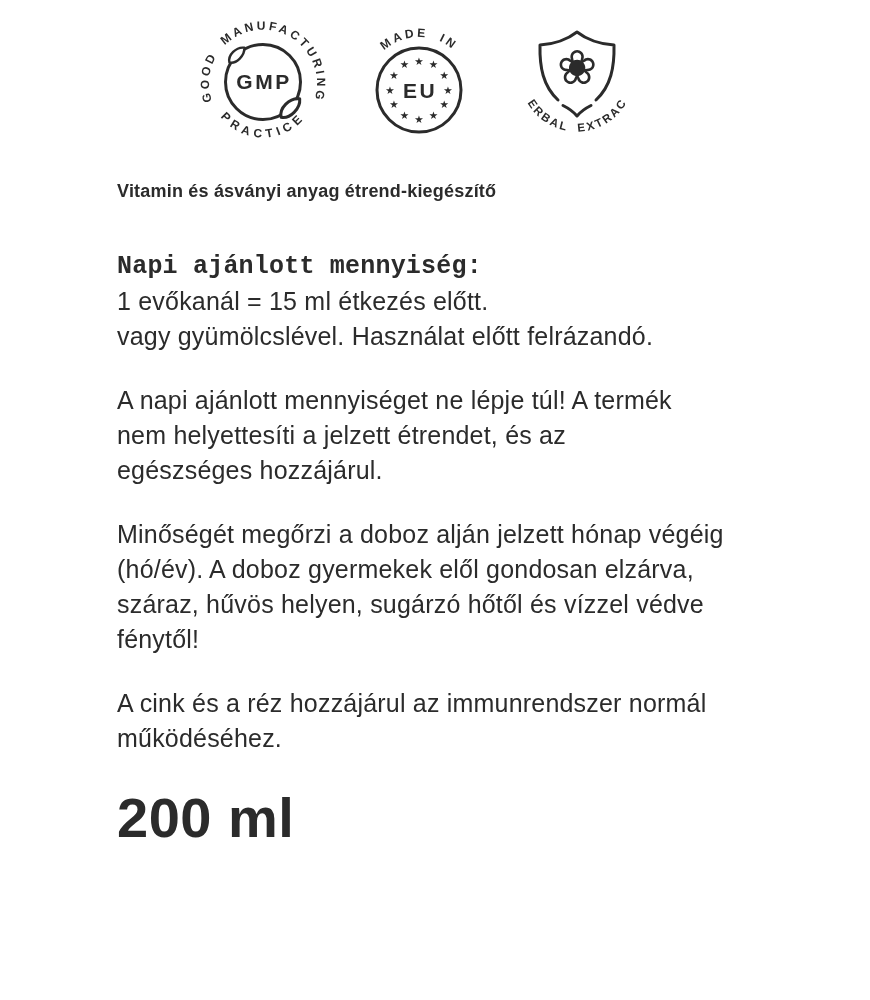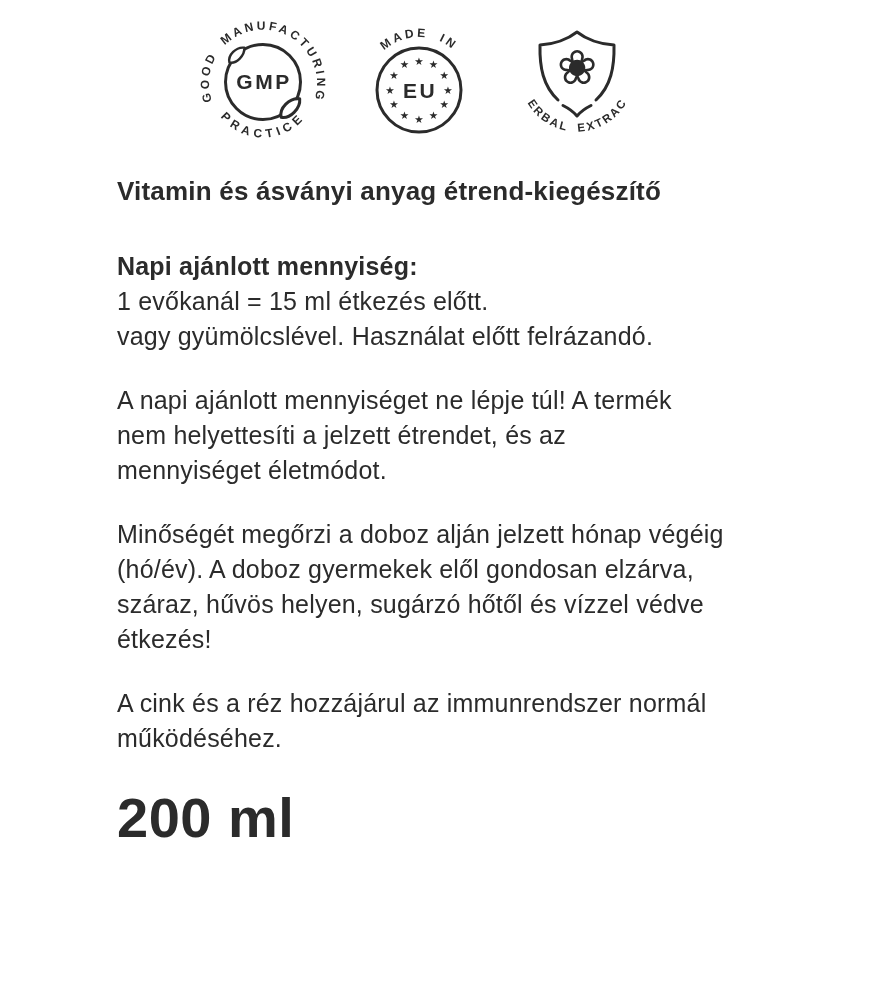--- a/index.html
+++ b/index.html
@@ -84,37 +84,37 @@
   .eu-badge { margin-top: 8px; }
   .herbal-badge { margin-top: 14px; }
 
   
   .content {
     margin: 20px 0 0 117px;
     width: 660px;
   }
   .title {
     margin: 0 0 36px 0;
-    font-size: 26px;
+    font-size: 18px;
     font-weight: 700;
     line-height: 43px;
     letter-spacing: 0.2px;
   }
   .para {
     margin: 0 0 29px 0;
     font-size: 25px;
     font-weight: 300;
     line-height: 35px;
     letter-spacing: 0.2px;
   }
   .line {
     display: block;
     white-space: nowrap;
   }
-  .bold { font-weight: 700; }
+  .bold { font-weight: 700; font-family: Liberation Mono, monospace; }
   .volume {
     margin-top: 6px;
     font-size: 56px;
     font-weight: 700;
     letter-spacing: 0.5px;
   }
 </style>
 </head>
 <body>
 
@@ -191,28 +191,28 @@
 
     <p class="para">
       <span class="line bold">Napi ajánlott mennyiség:</span>
       <span class="line">1 evőkanál = 15 ml étkezés előtt.</span>
       <span class="line">vagy gyümölcslével. Használat előtt felrázandó.</span>
     </p>
 
     <p class="para">
       <span class="line">A napi ajánlott mennyiséget ne lépje túl! A termék</span>
       <span class="line">nem helyettesíti a jelzett étrendet, és az</span>
-      <span class="line">mennyiséget életmódot.</span>
+      <span class="line">egészséges hozzájárul.</span>
     </p>
 
     <p class="para">
       <span class="line">Minőségét megőrzi a doboz alján jelzett hónap végéig</span>
       <span class="line">(hó/év). A doboz gyermekek elől gondosan elzárva,</span>
       <span class="line">száraz, hűvös helyen, sugárzó hőtől és vízzel védve</span>
-      <span class="line">étkezés!</span>
+      <span class="line">fénytől!</span>
     </p>
 
     <p class="para">
       <span class="line">A cink és a réz hozzájárul az immunrendszer normál</span>
       <span class="line">működéséhez.</span>
     </p>
 
     <div class="volume">200 ml</div>
 
   </div>

